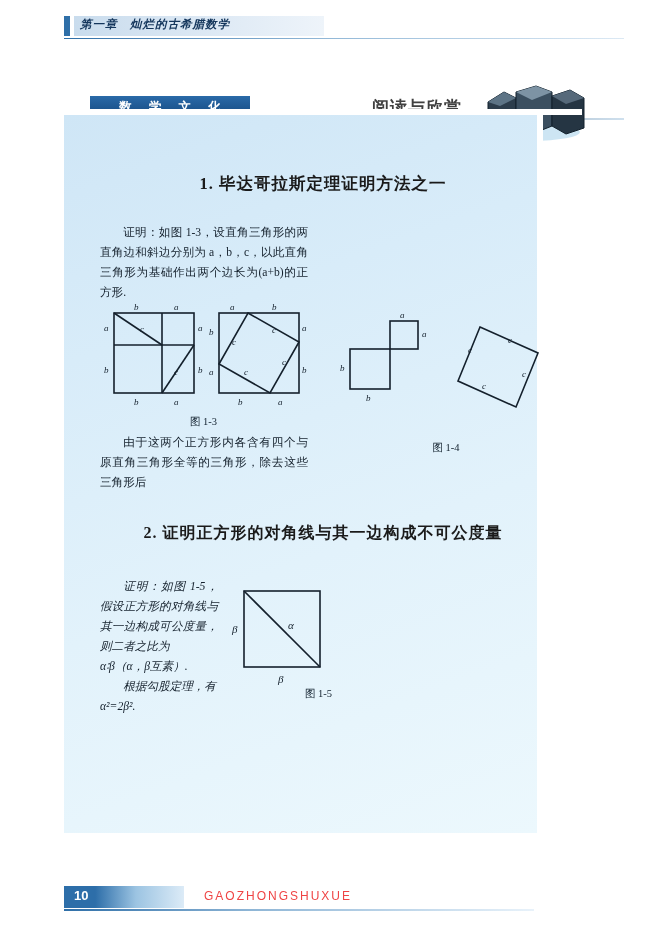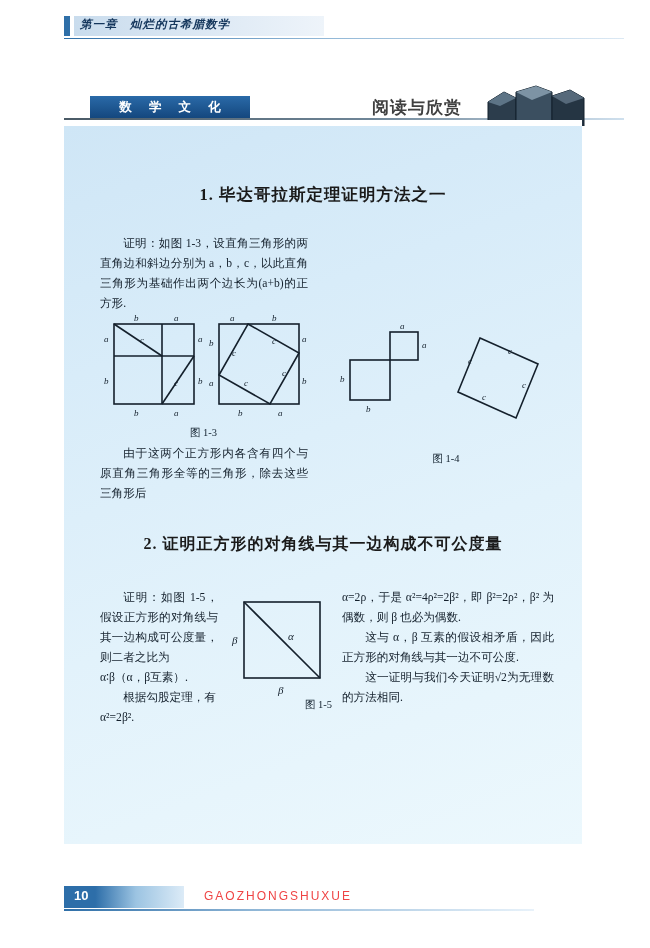--- a/index.html
+++ b/index.html
@@ -22,21 +22,21 @@
   .runhead .txt{
     position:absolute;left:16px;top:1px;
     font-size:11.5px;font-weight:bold;font-style:italic;color:#14365c;
     letter-spacing:1px;white-space:nowrap;text-align:center;
   }
   .runhead .rule{position:absolute;left:0;top:22px;width:560px;height:1px;
     background:linear-gradient(90deg,#2f6fa8 0%,#8fb6d6 45%,#dce9f4 100%);}
 
   
   .panel{
-    position:absolute;left:64px;top:126px;width:518px;height:718px;
+    position:absolute;left:64px;top:115px;width:473px;height:718px;
     background:linear-gradient(160deg,#cfe6f6 0%, #d8ecf9 28%, #e2f2fb 60%, #ecf8fd 100%);
   }
   .panel .notch{position:absolute;background:#ffffff;}
   .notch-top{left:0;top:-6px;width:518px;height:6px;
     background:repeating-linear-gradient(90deg,#ffffff 0 6px,transparent 6px 12px);}
   .notch-bot{left:0;bottom:-6px;width:518px;height:6px;
     background:repeating-linear-gradient(90deg,transparent 0 6px,#ffffff 6px 12px);}
   .notch-left{left:-6px;top:0;width:6px;height:718px;
     background:repeating-linear-gradient(180deg,#ffffff 0 6px,transparent 6px 12px);}
   .notch-right{right:-6px;top:0;width:6px;height:718px;
@@ -72,21 +72,21 @@
        text-align:justify;}
   .col p{margin:0 0 0 0;text-indent:2em;}
   .col p.noind{text-indent:0;}
 
   
   #s1-left {left:36px; top:108px;  width:208px;}
   #s1-right{left:278px;top:108px;  width:212px;}
   #s1-left2{left:36px; top:318px;  width:208px;}
 
   
-  #s2-left {left:36px; top:462px;  width:118px;}
+  #s2-left {left:36px; top:462px;  width:118px;font-style:italic;}
   #s2-right{left:278px;top:462px;  width:212px;}
 
   .figcap{position:absolute;font-size:10.5px;color:#12212e;text-align:center;}
 
   
   .fig{position:absolute;}
 
   
   .footer{position:absolute;left:64px;top:886px;width:560px;height:34px;}
   .footer .tab{position:absolute;left:0;top:0;width:120px;height:22px;
@@ -225,25 +225,20 @@
         <line x1="22" y1="10" x2="98" y2="86"></line>
       </g>
       <g font-size="11" font-style="italic" fill="#14202c" font-family="Liberation Serif, serif">
         <text x="10" y="52">β</text>
         <text x="56" y="102">β</text>
         <text x="66" y="48">α</text>
       </g>
     </svg>
     <div class="figcap" style="left:158px;top:572px;width:110px;text-align:right;">图 1-5</div>
 
-    <div class="col" id="s2-right">
-      <p class="noind">α=2ρ，于是 α²=4ρ²=2β²，即 β²=2ρ²，β² 为偶数，则 β 也必为偶数.</p>
-      <p>这与 α，β 互素的假设相矛盾，因此正方形的对角线与其一边不可公度.</p>
-      <p>这一证明与我们今天证明√2为无理数的方法相同.</p>
-    </div>
   </div>
 
   <div class="footer">
     <div class="tab"></div>
     <div class="num">10</div>
     <div class="wm">GAOZHONGSHUXUE</div>
     <div class="rule"></div>
   </div>
 
 </div>

